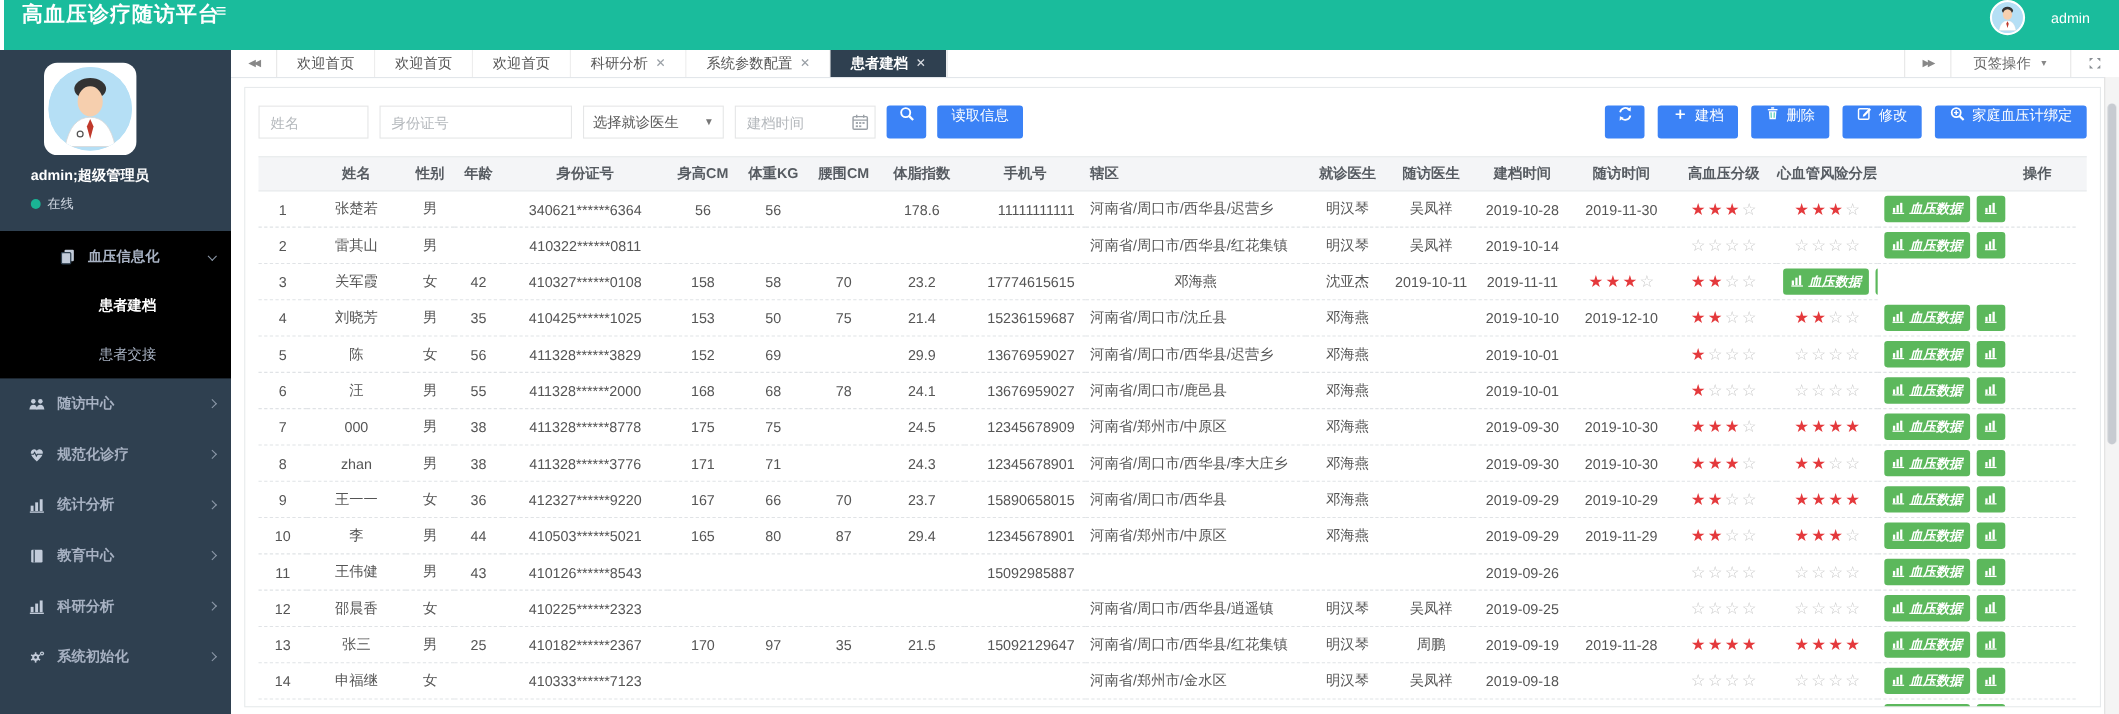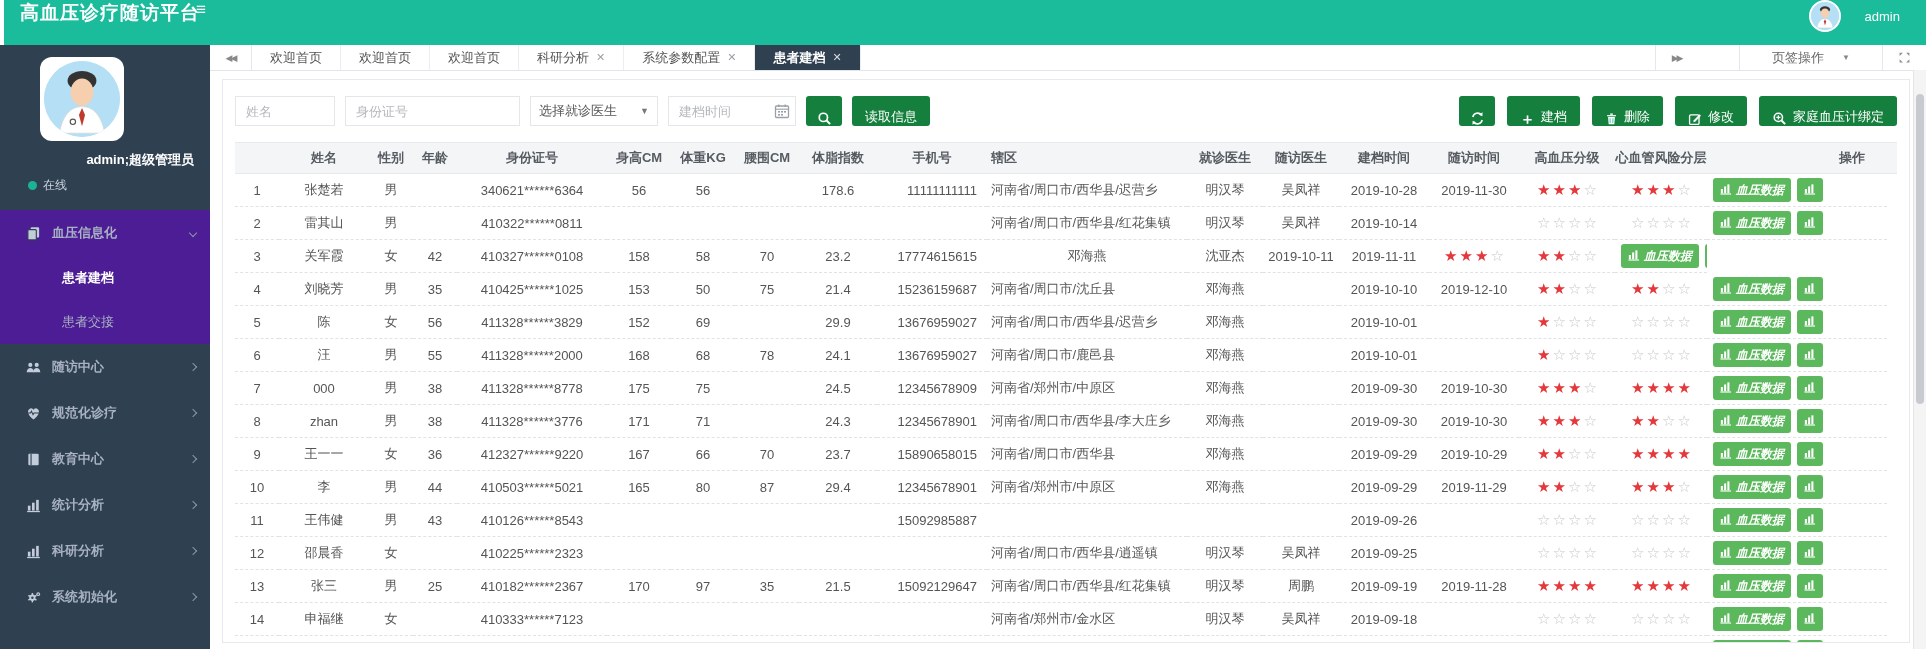--- a/index.html
+++ b/index.html
@@ -10,28 +10,28 @@
   .topbar { position:fixed; top:0; left:4px; width:1926px; height:45px; background:#1abc9c;
     display:flex; align-items:flex-start; z-index:30; }
   .brand { width:178px; padding-left:16px; color:#fff; font-size:19px; font-weight:bold; letter-spacing:1px; white-space:nowrap; }
   .hamburger { color:#fff; font-size:17px; font-weight:bold; margin-left:14px; cursor:pointer; }
   .topbar-right { margin-left:auto; display:flex; align-items:center; gap:24px; padding-right:30px; }
   .avatar-sm { width:32px; height:32px; border-radius:50%; border:2px solid #fff; overflow:hidden; background:#b5dff5; }
   .admin-label { color:#fff; font-size:13px; }
 
   
   .sidebar { position:fixed; top:45px; left:0; bottom:0; width:210px; background:#2f4050; z-index:20; }
-  .profile { text-align:right; padding:12px 16px 10px 28px; }
+  .profile { text-align:left; padding:12px 16px 10px 28px; }
   .avatar-big { width:84px; height:84px; background:#fff; border-radius:12px; padding:4px; margin-left:12px; }
   .avatar-big .circ { width:76px; height:76px; border-radius:50%; overflow:hidden; background:#b5dff5; }
   .profile-name { color:#fff; font-size:13px; font-weight:bold; margin-top:10px; }
   .profile-status { color:#cfd6e0; font-size:12px; margin-top:8px; display:flex; align-items:center; gap:6px; }
   .dot { width:9px; height:9px; border-radius:50%; background:#1ab394; display:inline-block; }
   .nav { margin-top:6px; }
-  .nav-group.open { background:#4c1d95; }
+  .nav-group.open { background:#000000;padding-left:28px; }
   .nav-item { height:46px; display:flex; align-items:center; padding:0 14px 0 26px; color:#a7b1c2;
     font-size:13px; font-weight:bold; cursor:pointer; position:relative; }
   .nav-item .nav-icon { width:26px; color:#c3ccda; display:inline-flex; }
   .nav-item .nav-label { flex:1; }
   .chev { width:6px; height:6px; border-right:1.6px solid #8b97a7; border-bottom:1.6px solid #8b97a7; display:inline-block; }
   .chev.right { transform:rotate(-45deg); }
   .chev.down  { transform:rotate(45deg); }
   .nav-sub { height:44px; line-height:44px; padding-left:62px; color:#a7b1c2; font-size:13px; cursor:pointer; }
   .nav-sub.active { color:#fff; font-weight:bold; }
 
@@ -43,42 +43,42 @@
   .tab-scroll-btn { width:42px; display:flex; align-items:center; justify-content:center; color:#888;
     border-right:1px solid #e7e7e7; cursor:pointer; font-size:9px; letter-spacing:-2px; }
   .tab-scroll-btn.rt { border-left:1px solid #e7e7e7; border-right:none; }
   .tab { display:flex; align-items:center; padding:0 18px; font-size:13px; color:#555;
     border-right:1px solid #ededed; cursor:pointer; white-space:nowrap; }
   .tab .close { margin-left:7px; font-size:11px; color:#9aa0a6; }
   .tab.active { background:#2f4050; color:#fff; font-weight:bold; }
   .tab.active .close { color:#d8dce2; }
   .tabs-left { display:flex; flex:1; overflow:hidden; }
   .tabs-right { display:flex; margin-left:auto; }
-  .tab-ops { display:flex; align-items:center; gap:18px; padding:0 32px; font-size:13px; color:#666;
-    border-left:1px solid #e7e7e7; cursor:pointer;margin-left:42px; }
+  .tab-ops { display:flex; align-items:center; gap:8px; padding:0 20px; font-size:13px; color:#666;
+    border-left:1px solid #e7e7e7; cursor:pointer; }
   .tab-ops .caret { font-size:8px; color:#888; }
   .tab-full { width:44px; display:flex; align-items:center; justify-content:center; border-left:1px solid #e7e7e7; cursor:pointer; color:#8a8f94; }
 
   
   .panel { margin:8px 16px 0 12px; border:1px solid #e7eaec; background:#fff; padding:16px 12px 14px 12px;
     height:564px; overflow:hidden; position:relative; }
   .filter-row { display:flex; align-items:center; gap:10px; }
   .inp { height:30px; border:1px solid #e5e6e7; padding:0 10px; font-size:13px; color:#555; background:#fff; outline:none; }
   .inp::placeholder { color:#b4b8bc; }
   .inp.name { width:100px; }
   .inp.idcard { width:175px; }
   .select-box { width:128px; height:30px; border:1px solid #e5e6e7; display:flex; align-items:center;
     padding:0 8px; font-size:13px; color:#555; cursor:pointer; background:#fff; }
   .select-box .txt { flex:1; }
   .select-box .caret { font-size:9px; color:#777; }
   .date-wrap { position:relative; }
   .inp.date { width:128px; padding-right:28px; }
   .date-wrap .cal { position:absolute; right:6px; top:7px; }
-  .btn { height:30px; background:#15803d; color:#fff; border:none; border-radius:3px; font-size:13px;
-    display:inline-flex; align-items:flex-end; justify-content:center; gap:6px; cursor:pointer; padding:0 13px;
+  .btn { height:30px; background:#3b82f6; color:#fff; border:none; border-radius:3px; font-size:13px;
+    display:inline-flex; align-items:flex-start; justify-content:center; gap:6px; cursor:pointer; padding:0 13px;
     font-family:inherit; }
   .btn.icon-only { width:36px; padding:0; }
   .toolbar-right { margin-left:auto; display:flex; gap:12px; }
   .plus-glyph { font-size:15px; font-weight:bold; line-height:1; }
 
   
   .grid { display:grid; grid-template-columns:44px 90px 44px 44px 150px 64px 64px 64px 78px 110px 200px 76px 76px 90px 90px 96px 92px 180px; }
   .thead { margin-top:16px; background:#f4f5f7; border-top:1px solid #e7eaec; border-bottom:1px solid #e7eaec; }
   .thead > div { height:30px; line-height:30px; font-size:13px; color:#565b61; font-weight:bold;
     text-align:center; white-space:nowrap; overflow:hidden; }
@@ -179,39 +179,39 @@
             </svg>
           </span>
           <span class="nav-label">规范化诊疗</span>
           <span class="chev right"></span>
         </div>
       </div>
       <div class="nav-group">
         <div class="nav-item">
           <span class="nav-icon">
             <svg viewBox="0 0 16 16" width="15" height="15" fill="currentColor">
-              <rect x="2.5" y="1.8" width="11" height="12.4" rx="1.2"></rect>
-              <line x1="5.4" y1="1.8" x2="5.4" y2="14.2" stroke="#2f4050" stroke-width="1.2"></line>
-            </svg>
-          </span>
-          <span class="nav-label">教育中心</span>
-          <span class="chev right"></span>
-        </div>
-      </div>
-      <div class="nav-group">
-        <div class="nav-item">
-          <span class="nav-icon">
-            <svg viewBox="0 0 16 16" width="15" height="15" fill="currentColor">
               <rect x="2" y="8.2" width="2.8" height="5.2"></rect>
               <rect x="6.4" y="5" width="2.8" height="8.4"></rect>
               <rect x="10.8" y="2" width="2.8" height="11.4"></rect>
               <rect x="1.2" y="13.8" width="13.6" height="1.3"></rect>
             </svg>
           </span>
           <span class="nav-label">统计分析</span>
+          <span class="chev right"></span>
+        </div>
+      </div>
+      <div class="nav-group">
+        <div class="nav-item">
+          <span class="nav-icon">
+            <svg viewBox="0 0 16 16" width="15" height="15" fill="currentColor">
+              <rect x="2.5" y="1.8" width="11" height="12.4" rx="1.2"></rect>
+              <line x1="5.4" y1="1.8" x2="5.4" y2="14.2" stroke="#2f4050" stroke-width="1.2"></line>
+            </svg>
+          </span>
+          <span class="nav-label">教育中心</span>
           <span class="chev right"></span>
         </div>
       </div>
       <div class="nav-group">
         <div class="nav-item">
           <span class="nav-icon">
             <svg viewBox="0 0 16 16" width="15" height="15" fill="currentColor">
               <rect x="2" y="8.2" width="2.8" height="5.2"></rect>
               <rect x="6.4" y="5" width="2.8" height="8.4"></rect>
               <rect x="10.8" y="2" width="2.8" height="11.4"></rect>

